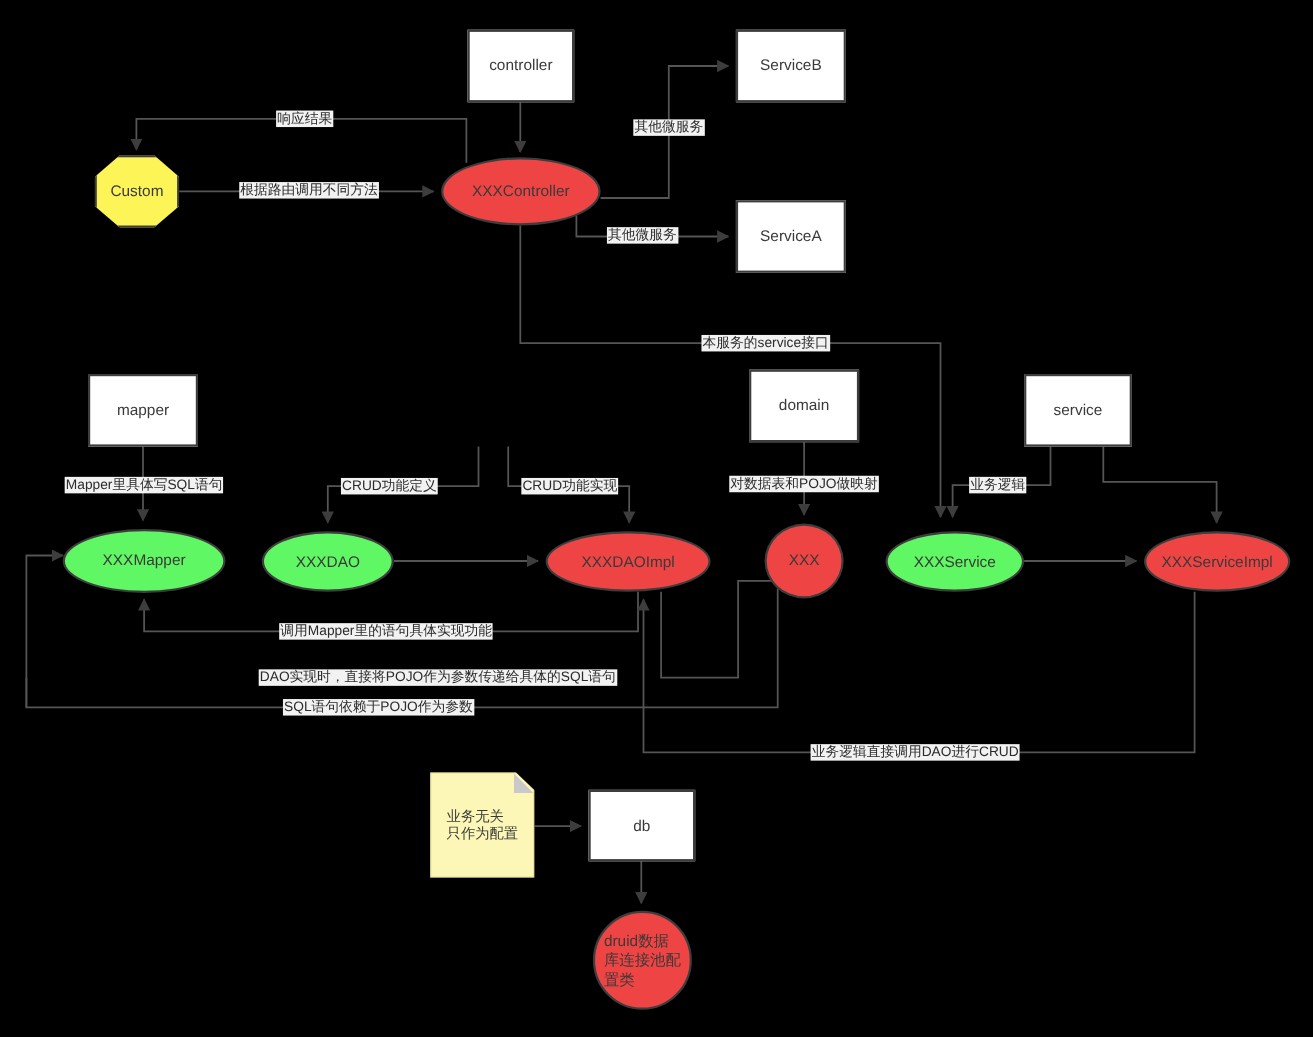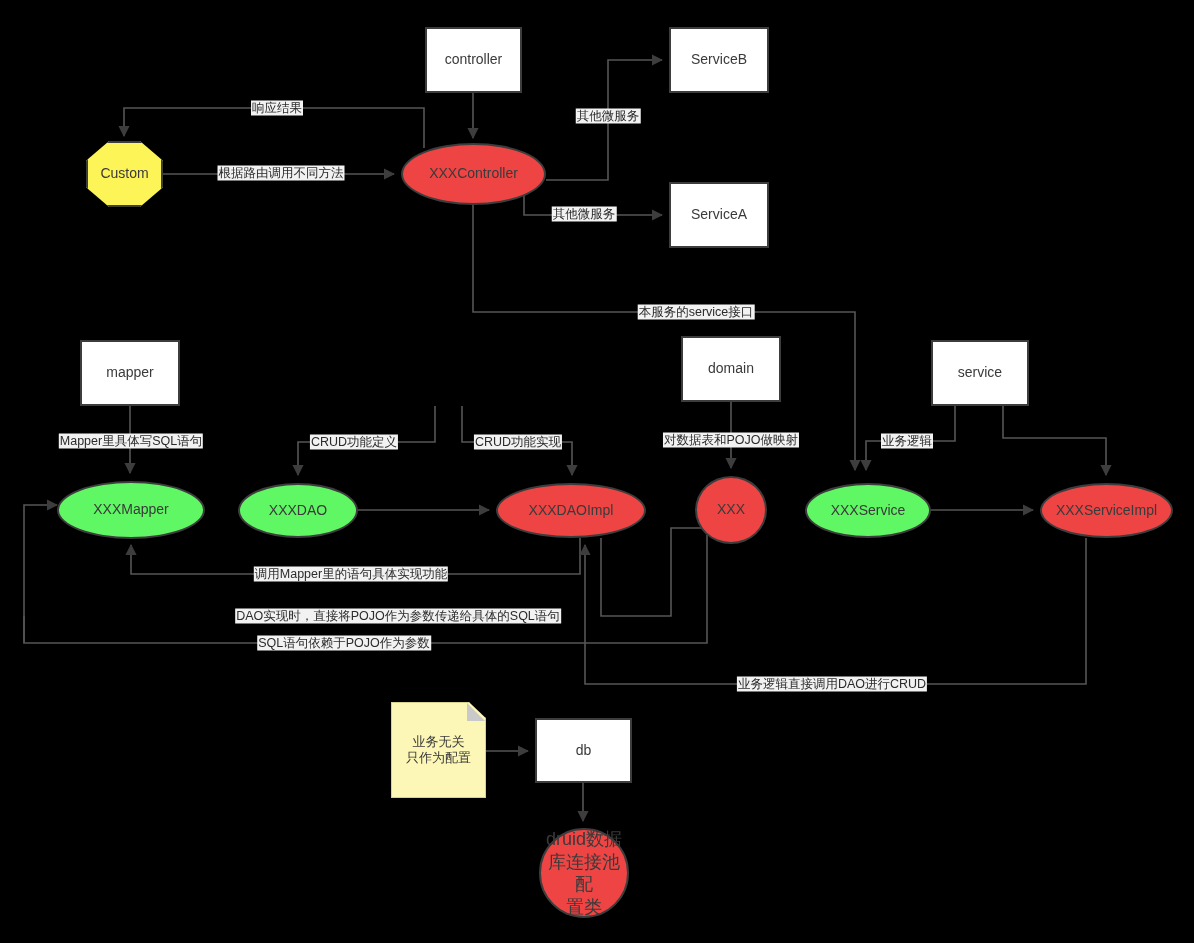--- a/index.html
+++ b/index.html
@@ -22,21 +22,21 @@
     top: 0;
     width: 1194px;
     height: 943px;
   }
   .node {
     position: absolute;
     box-sizing: border-box;
     display: flex;
     align-items: center;
     justify-content: center;
-    text-align: center;
+    text-align: left;
     color: #3a3a3a;
     font-size: 14px;
     line-height: 1.25;
     z-index: 3;
   }
   .rect {
     background: #ffffff;
     border: 2px solid #3d3d3d;
   }
   .ellipse {
@@ -202,21 +202,21 @@
   <div class="node rect" style="left:535px; top:718px; width:97px; height:65px;">
     <span class="node-label">db</span>
   </div>
 
   <div class="node note" style="left:391px; top:702px; width:95px; height:96px;">
     <div class="note-fold"></div>
     <span class="node-label multiline">业务无关
 只作为配置</span>
   </div>
 
-  <div class="node ellipse blue" style="left:539px; top:828px; width:90px; height:90px; font-size:18px;">
+  <div class="node ellipse blue" style="left:539px; top:828px; width:90px; height:90px; font-size:14px;">
     <span class="node-label multiline">druid数据
 库连接池配
 置类</span>
   </div>
 
   <div class="edge-label" style="left:277px; top:108px;">响应结果</div>
 
   <div class="edge-label" style="left:281px; top:173px;">根据路由调用不同方法</div>
 
   <div class="edge-label" style="left:608px; top:116px;">其他微服务</div>

